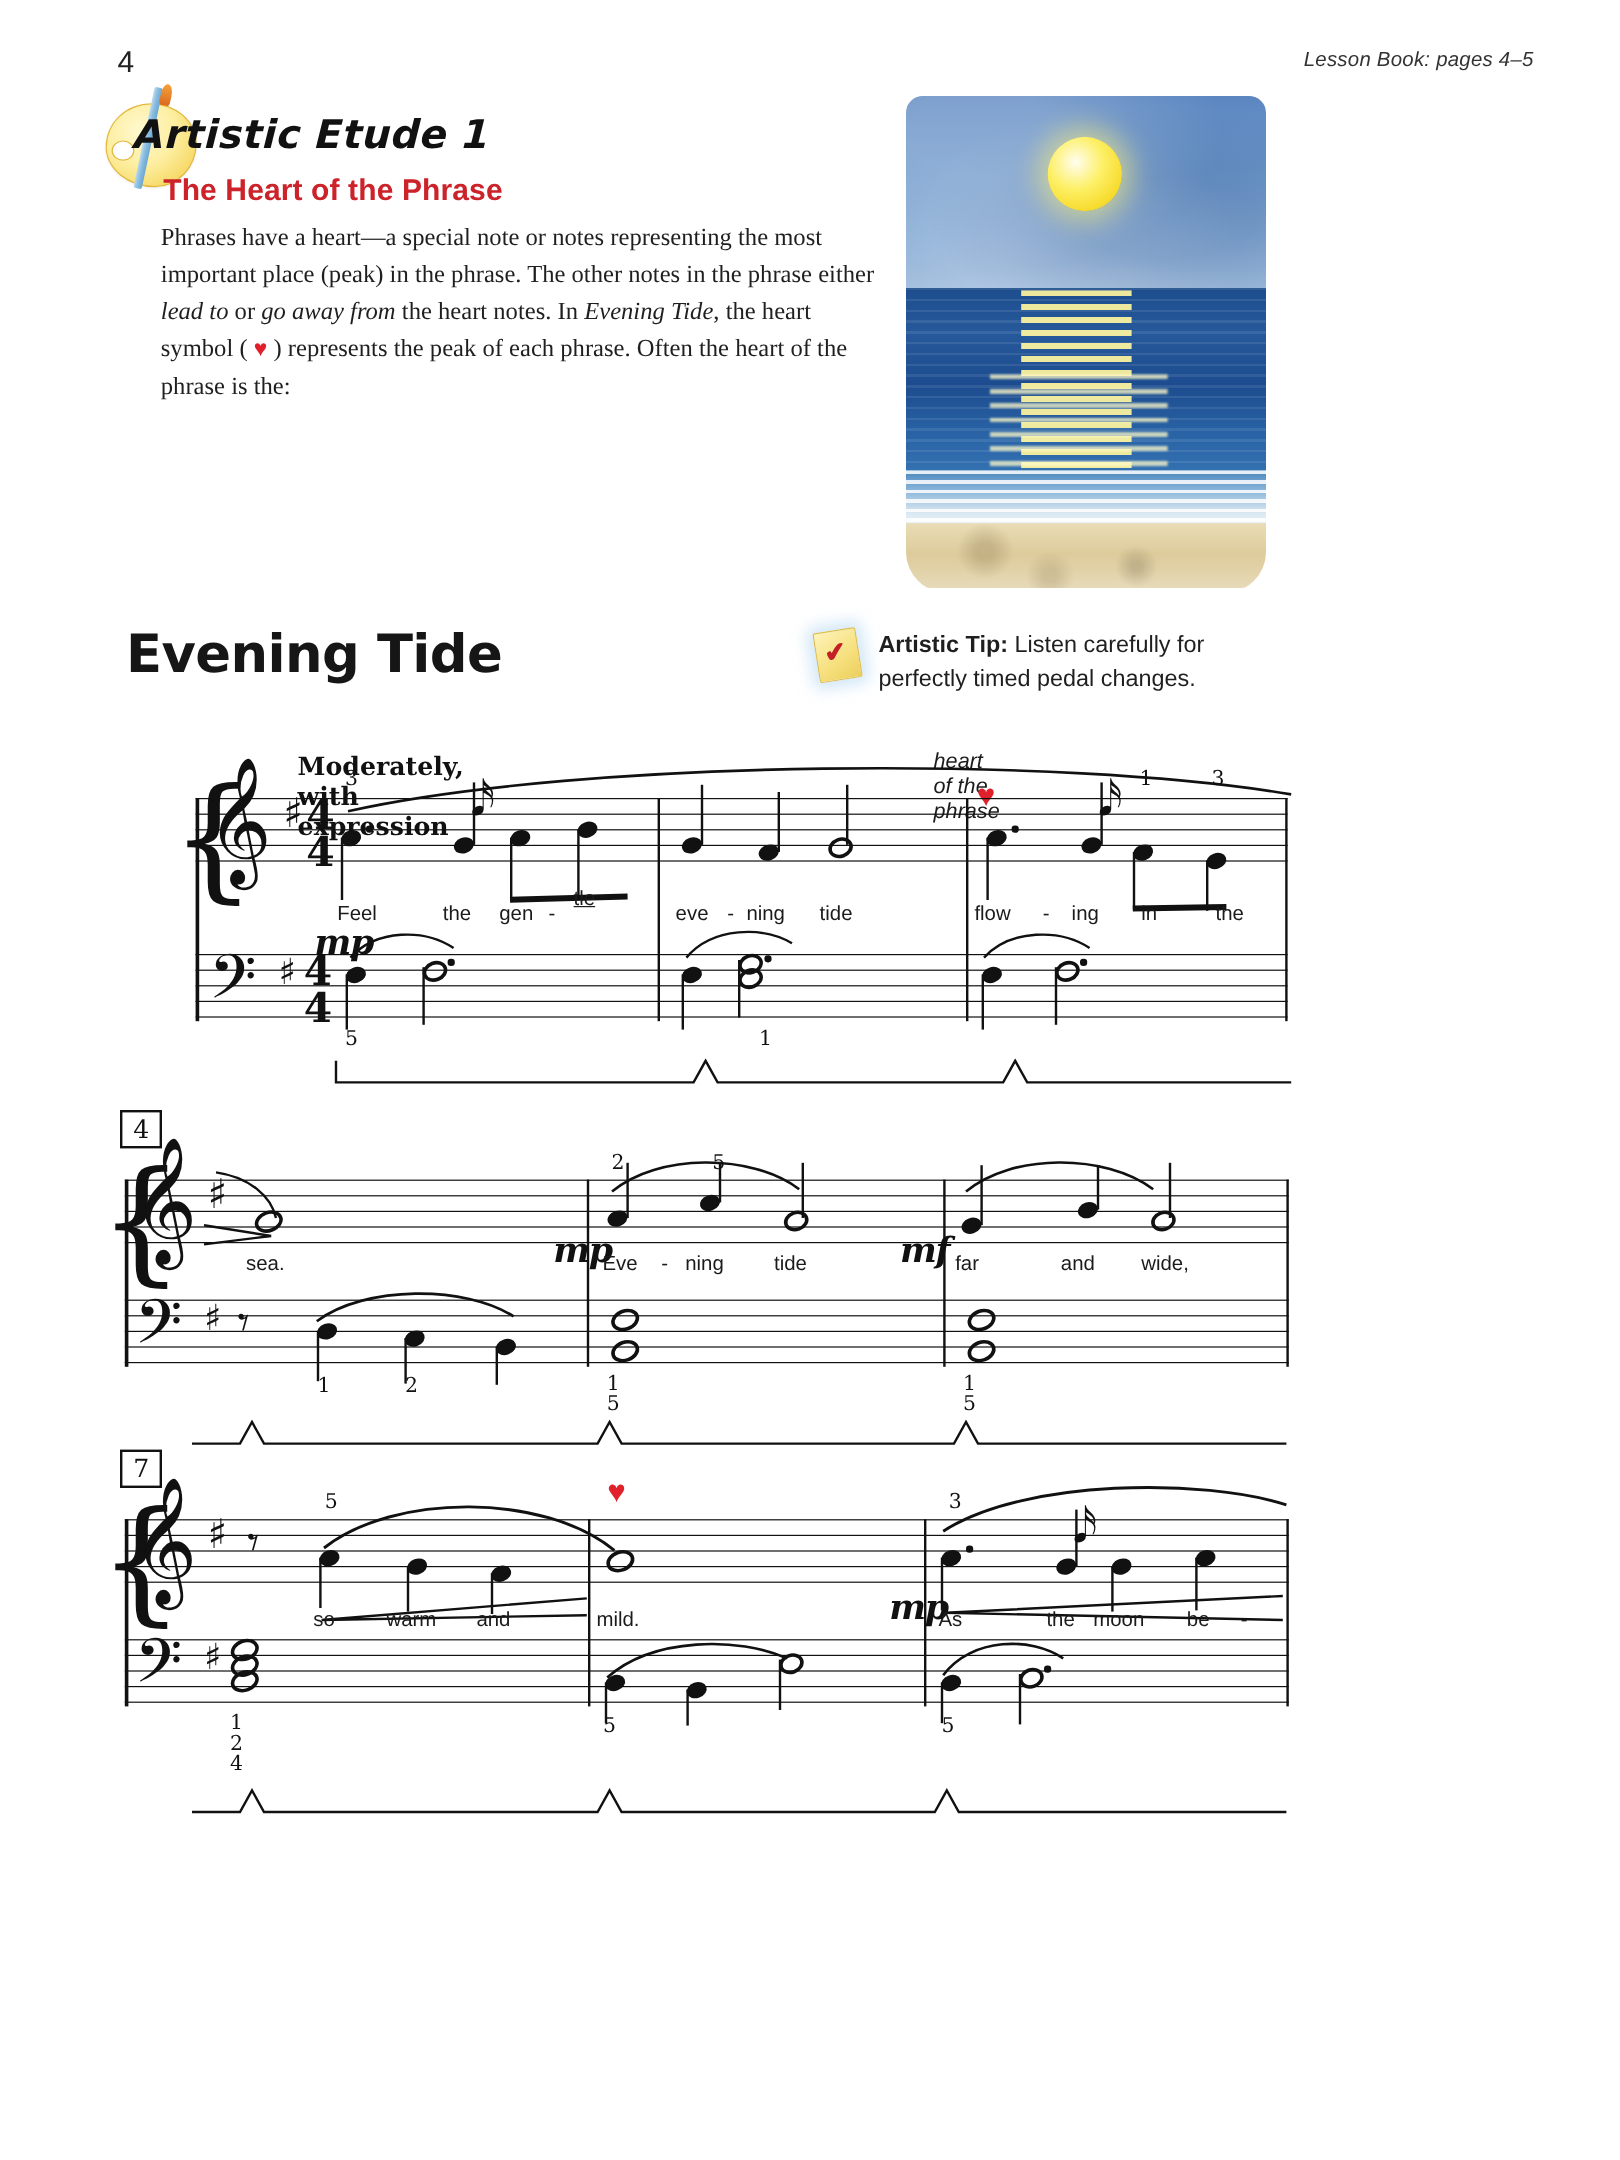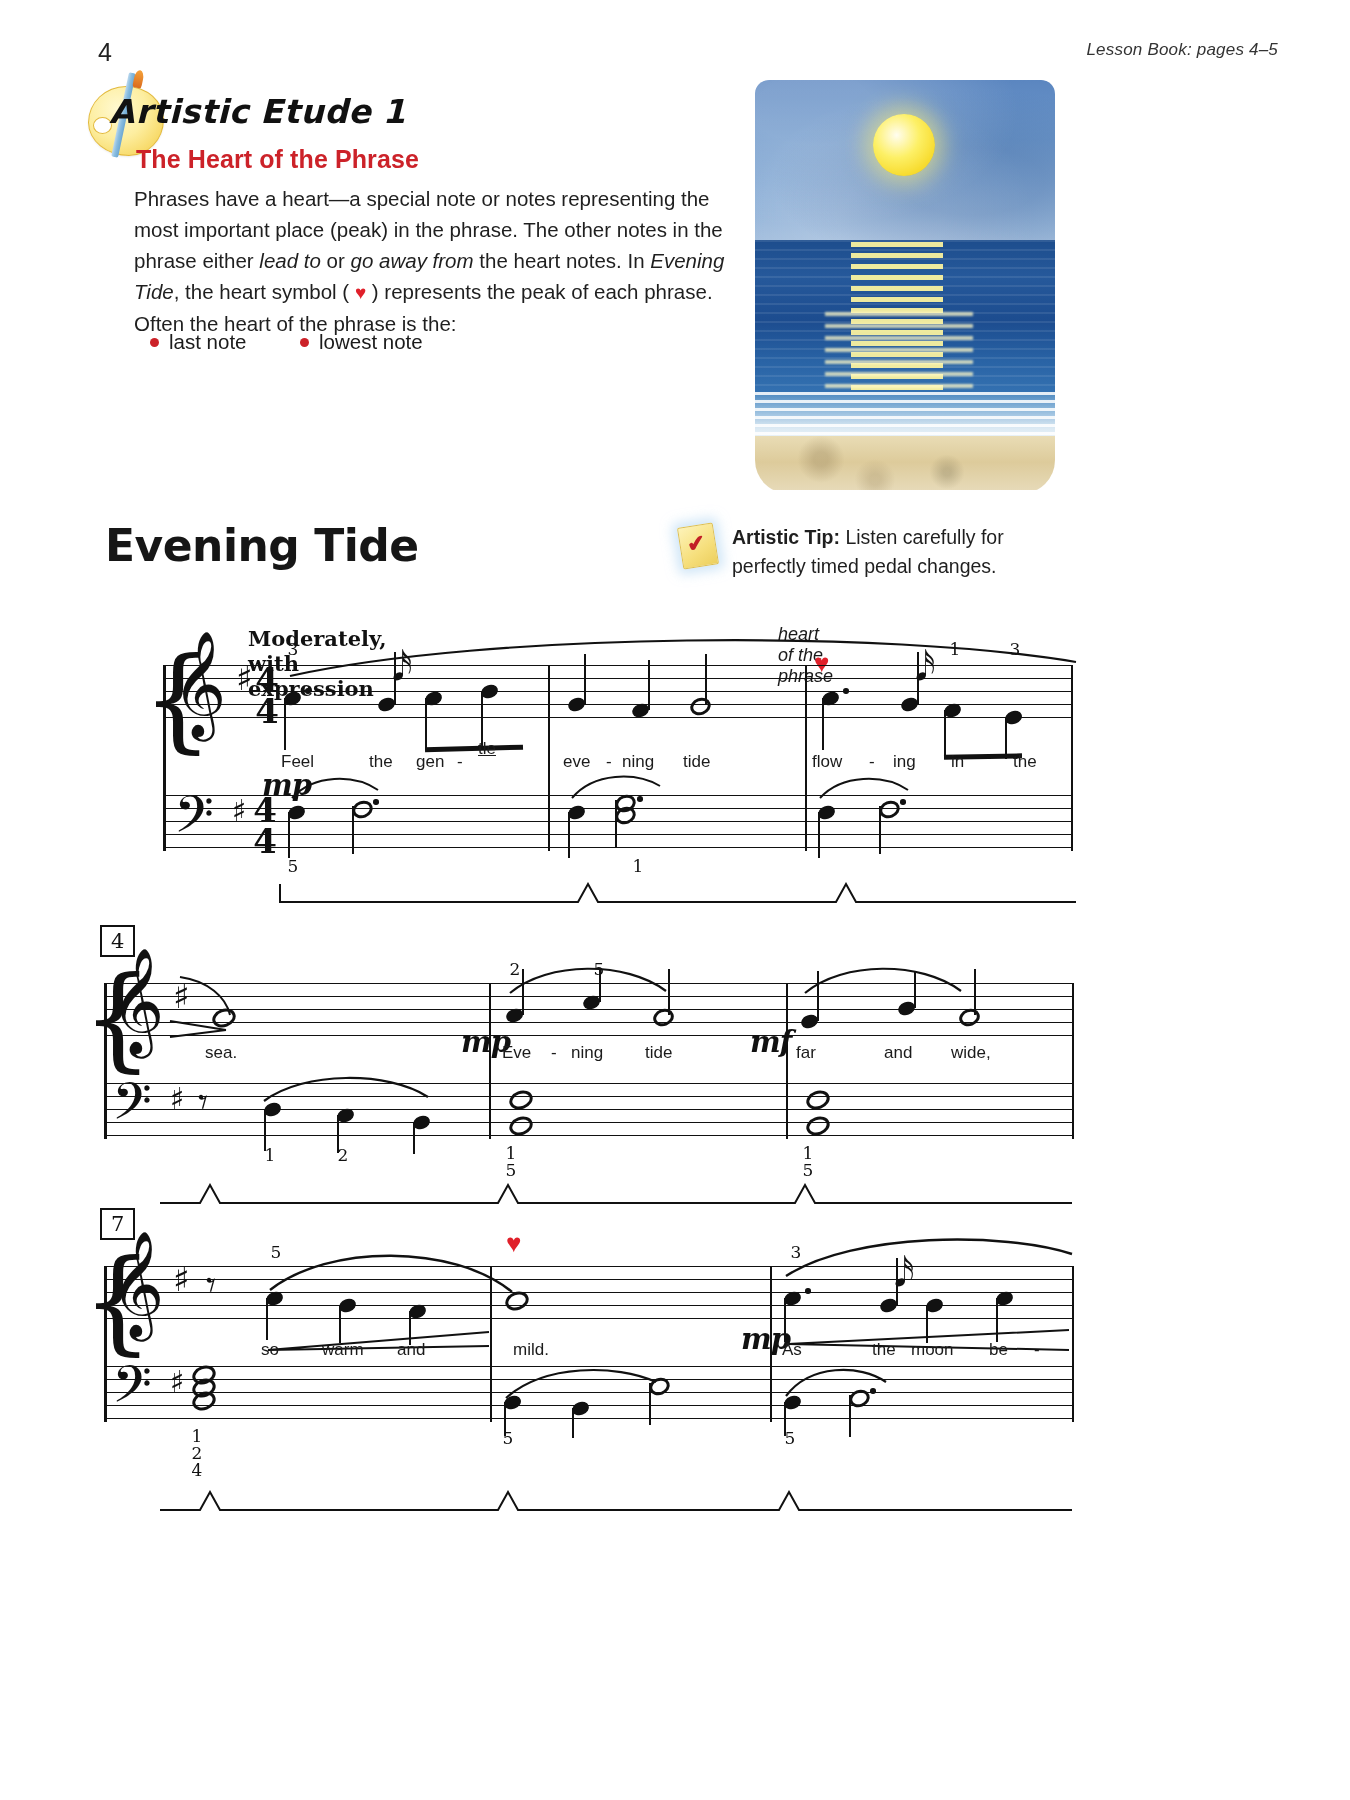--- a/index.html
+++ b/index.html
@@ -58,21 +58,21 @@
   }
   .subtitle{
     position:absolute;left:136px;top:145px;
     font-size:25px;font-weight:bold;color:#cc2229;
     letter-spacing:.1px;
   }
 
   
   .body-copy{
     position:absolute;left:134px;top:183px;width:600px;
-    font-size:20.5px;line-height:31px;color:#1f1f1f;
+    font-size:20.5px;line-height:31px;color:#1f1f1f;font-family:Liberation Serif, serif;
   }
   .body-copy em{font-style:italic;}
   .heart-inline{color:#e0202a;font-size:19px;}
 
   .bullets{position:absolute;left:150px;top:330px;width:600px;}
   .bullet-row{display:flex;margin-bottom:9px;}
   .bullet-cell{display:flex;align-items:center;font-size:20.5px;}
   .bullet-cell.c1{width:150px;}
   .bullet-cell.c2{width:175px;}
   .bullet-cell.c3{width:200px;}
@@ -270,30 +270,20 @@
     <div class="brush-tip"></div>
   </div>
   <div class="etude-title">Artistic Etude 1</div>
   <div class="subtitle">The Heart of the Phrase</div>
 
   <div class="body-copy">
     <span>Phrases have a heart—a special note or notes representing the most important place (peak) in the phrase.  The other notes in the phrase either </span><em>lead to</em><span> or </span><em>go away from</em><span> the heart notes.  In </span><em>Evening Tide</em><span>, the heart symbol ( </span><span class="heart-inline">♥</span><span> ) represents the peak of each phrase.  Often the heart of the phrase is the:</span>
   </div>
 
   <div class="bullets">
-    <div class="bullet-row">
-      <span class="bullet-cell c1">
-          <span class="dot"></span>
-          <span>last note</span>
-        </span>
-      <span class="bullet-cell c2">
-          <span class="dot"></span>
-          <span>lowest note</span>
-        </span>
-    </div>
   </div>
 
 
   <div class="painting">
     <div class="sky"></div>
     <div class="moon"></div>
     <div class="sea"></div>
     <div class="moonpath"></div>
     <div class="moonpath2"></div>
     <div class="surf"></div>
@@ -619,21 +609,21 @@
     <div class="hairpin" style="left:266px;top:126px;">
       <svg width="225" height="26" viewBox="0 0 225 26">
           <path d="M2 24 L223 6 M2 24 L223 20" stroke="#111" stroke-width="2" fill="none"></path>
         </svg>
     </div>
     <div class="lyric" style="left:261px;top:140px;">so</div>
     <div class="lyric" style="left:322px;top:140px;">warm</div>
     <div class="lyric" style="left:397px;top:140px;">and</div>
 
     <div class="notehead open" style="left:505px;top:92px;width:18px;height:12px;border-width:3.4px;"></div>
-    <div class="lyric" style="left:497px;top:140px;margin-left:16px;">mild.</div>
+    <div class="lyric" style="left:497px;top:140px;">mild.</div>
 
     <div class="finger" style="left:789px;top:42px;">3</div>
     <div class="slur" style="left:784px;top:32px;">
       <svg width="290" height="46" viewBox="0 0 290 46">
           <path d="M2 44 C 70 0, 220 0, 288 22" stroke="#111" stroke-width="2.4" fill="none"></path>
         </svg>
     </div>
     <div class="notehead" style="left:784px;top:92px;"></div>
     <div class="dot-aug" style="left:805px;top:88px;"></div>
     <div class="stem" style="left:784px;top:98px;height:44px;"></div>

